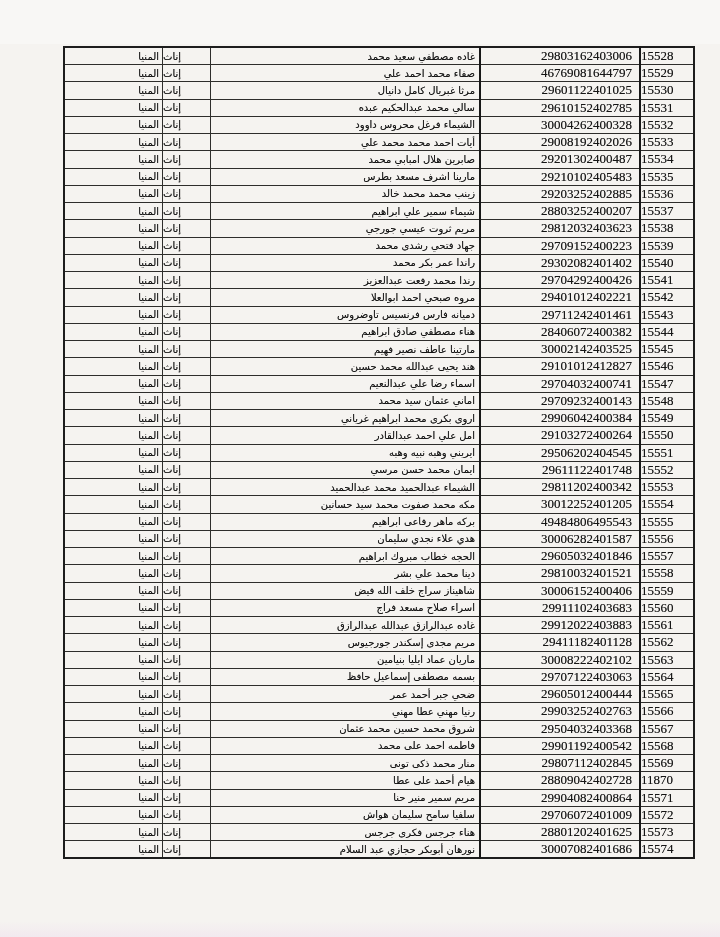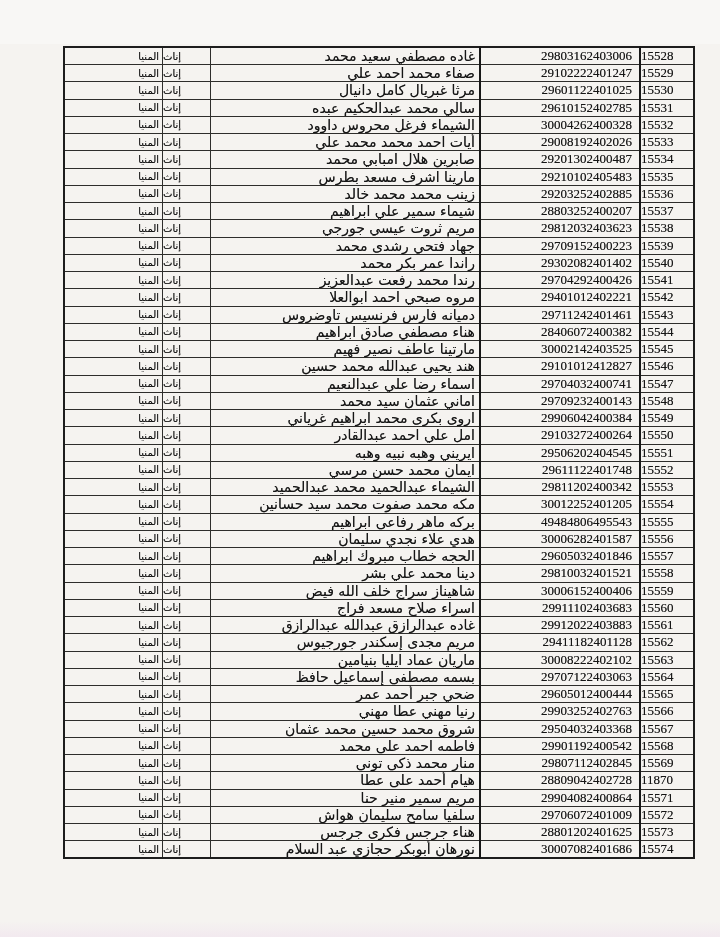--- a/index.html
+++ b/index.html
@@ -36,21 +36,21 @@
   }
   td.nid{
     width:149px;
     border-left:2px solid #171717;border-right:2px solid #171717;
     font-family:"Liberation Serif",serif;
     font-size:13px;text-align:right;direction:ltr;
     padding-right:7px;padding-left:2px;margin-left:37px;
   }
   td.name{
     width:262px;
-    font-size:14px;text-align:right;
+    font-size:10px;text-align:right;
     padding-right:4px;padding-left:2px;
   }
   td.gender{
     width:43px;
     font-size:10px;text-align:left;
     padding-right:4px;
   }
   td.gov{
     width:94px;
     font-size:10px;text-align:right;
@@ -70,21 +70,21 @@
     <tbody>
         <tr class="data-row">
           <td class="serial">15528</td>
           <td class="nid">29803162403006</td>
           <td class="name">غاده مصطفي سعيد محمد</td>
           <td class="gender">إناث</td>
           <td class="gov">المنيا</td>
         </tr>
         <tr class="data-row">
           <td class="serial">15529</td>
-          <td class="nid">29102222401247</td>
+          <td class="nid">46769081644797</td>
           <td class="name">صفاء محمد احمد علي</td>
           <td class="gender">إناث</td>
           <td class="gov">المنيا</td>
         </tr>
         <tr class="data-row">
           <td class="serial">15530</td>
           <td class="nid">29601122401025</td>
           <td class="name">مرثا غبريال كامل دانيال</td>
           <td class="gender">إناث</td>
           <td class="gov">المنيا</td>

